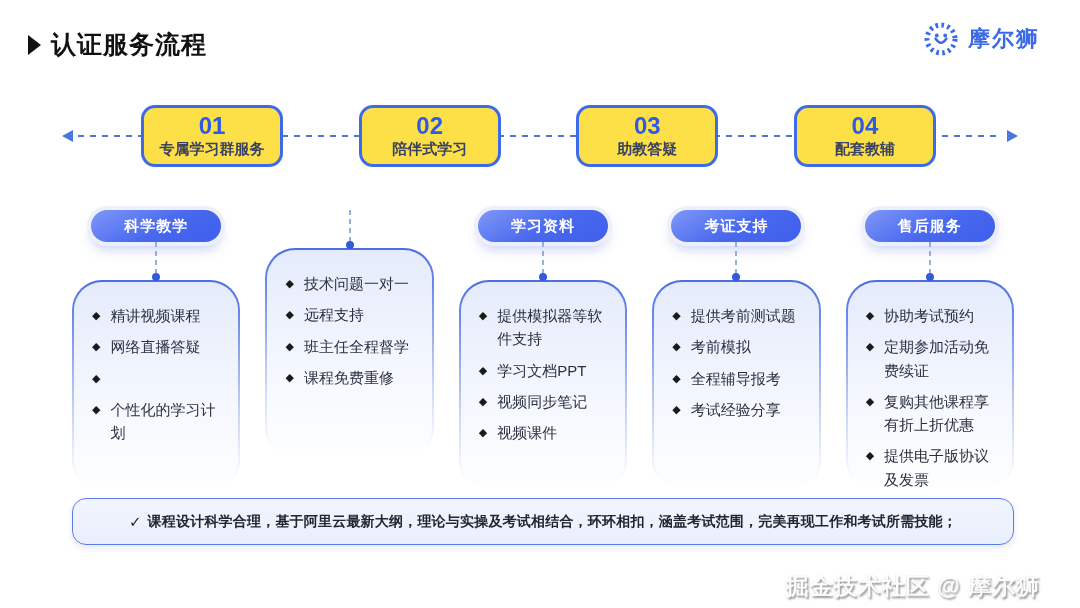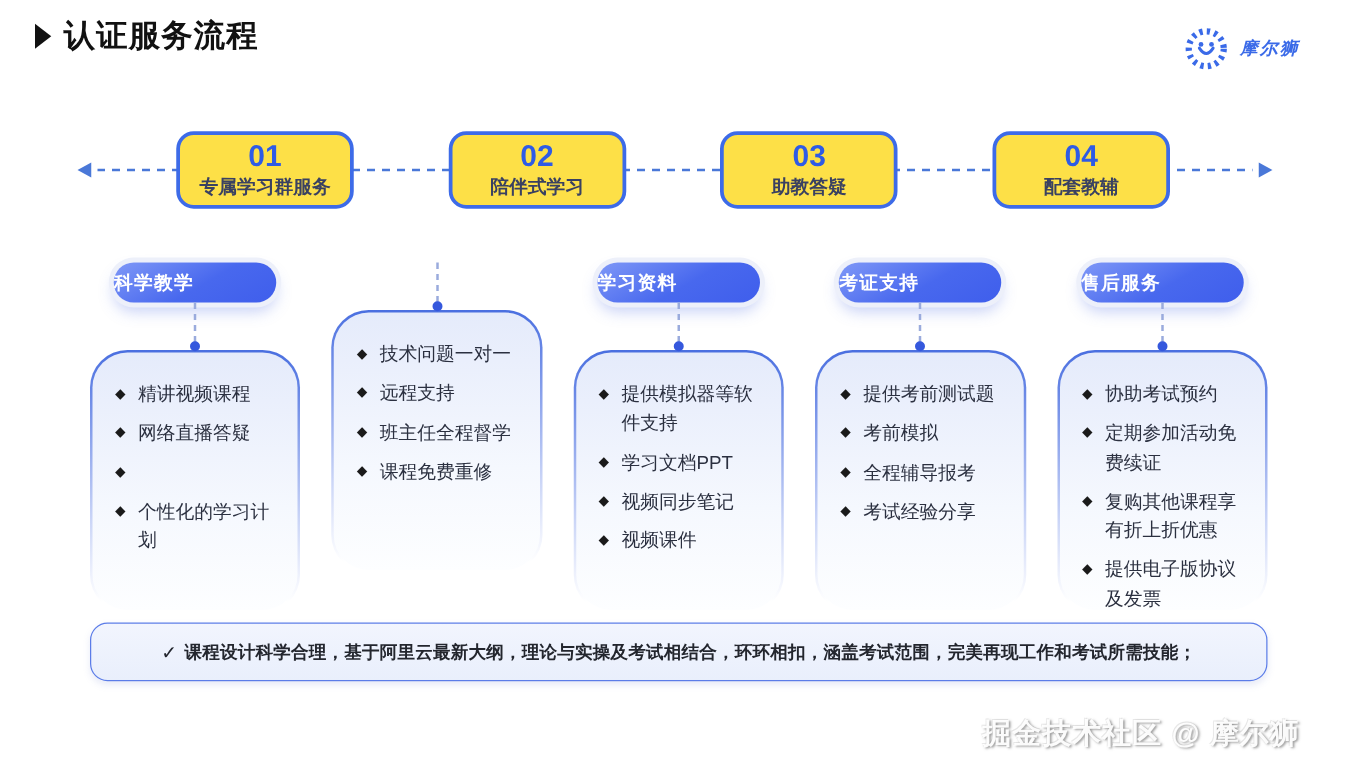--- a/index.html
+++ b/index.html
@@ -1,26 +1,26 @@
 <!DOCTYPE html>
 <html><head>
 <meta charset="utf-8">
 <style>
   * { margin:0; padding:0; box-sizing:border-box; }
   html,body { background:#fff; }
   body { font-family:"Liberation Sans","DejaVu Sans",sans-serif; }
   .page { position:relative; width:1080px; height:608px; background:#ffffff; overflow:hidden; }
 
   
-  .header { position:absolute; left:28px; top:12px; display:flex; align-items:center; gap:10px; }
+  .header { position:absolute; left:28px; top:28px; display:flex; align-items:center; gap:10px; }
   .tri { width:0; height:0; border-left:13px solid #111; border-top:10px solid transparent; border-bottom:10px solid transparent; }
   .page-title { font-size:25px; font-weight:800; color:#111; letter-spacing:1px; }
 
   .logo { position:absolute; right:40px; top:20px; display:flex; align-items:center; gap:8px; }
-  .logo-text { font-size:14px; font-weight:800; color:#3a6ae8; letter-spacing:2px;font-style:italic; }
+  .logo-text { font-size:22px; font-weight:800; color:#3a6ae8; letter-spacing:2px; }
 
   
   .flow { position:absolute; left:62px; top:104px; width:956px; height:64px;
           display:flex; justify-content:space-between; align-items:center;
           padding-left:79px; padding-right:82px; }
   .flow-line { position:absolute; left:16px; right:16px; top:50%; height:2px; margin-top:-1px;
                background:repeating-linear-gradient(90deg,#4a78d8 0 6px,transparent 6px 12px); }
   .arrow-w { position:absolute; left:0; top:50%; transform:translateY(-50%);
              border-right:11px solid #4a78d8; border-top:6px solid transparent; border-bottom:6px solid transparent; }
   .arrow-e { position:absolute; right:0; top:50%; transform:translateY(-50%);
@@ -29,21 +29,21 @@
           border:3px solid #3d6be8; border-radius:14px; display:flex; flex-direction:column;
           align-items:center; justify-content:center; }
   .step-num { font-size:24px; font-weight:800; color:#2e5be6; line-height:1.05; }
   .step-label { font-size:15px; font-weight:700; color:#3a4161; margin-top:2px; white-space:nowrap; }
 
   
   .columns { position:absolute; left:72px; top:210px; width:942px; display:flex; gap:25px; }
   .col { flex:1; display:flex; flex-direction:column; }
   .pill { width:130px; height:32px; margin:0 auto; border-radius:17px;
           background:linear-gradient(150deg,#7f98f7 0%,#4868ee 55%,#3f5eec 100%);
-          display:flex; align-items:center; justify-content:flex-start;
+          display:flex; align-items:center; justify-content:center;
           box-shadow:0 0 0 4px #edf0fa, 0 7px 12px rgba(89,118,230,.35); }
   .pill span { color:#fff; font-size:15px; font-weight:700; letter-spacing:1px; }
   .vdash { width:2px; height:38px; margin:0 auto;
            background:repeating-linear-gradient(180deg,#9aabdd 0 5px,transparent 5px 9px); }
   .card { position:relative; height:210px; border-radius:30px; padding:2px;
           background:linear-gradient(180deg,#4a6fe0 0%,rgba(105,135,232,.35) 65%,rgba(105,135,232,0) 96%); }
   .card-inner { height:100%; border-radius:28px;
           background:linear-gradient(180deg,#e5ebfb 0%,#f5f8fe 60%,#fdfeff 100%);
           padding:22px 12px 0 18px; }
   .dot { position:absolute; z-index:2; top:-7px; left:50%; transform:translateX(-50%);

